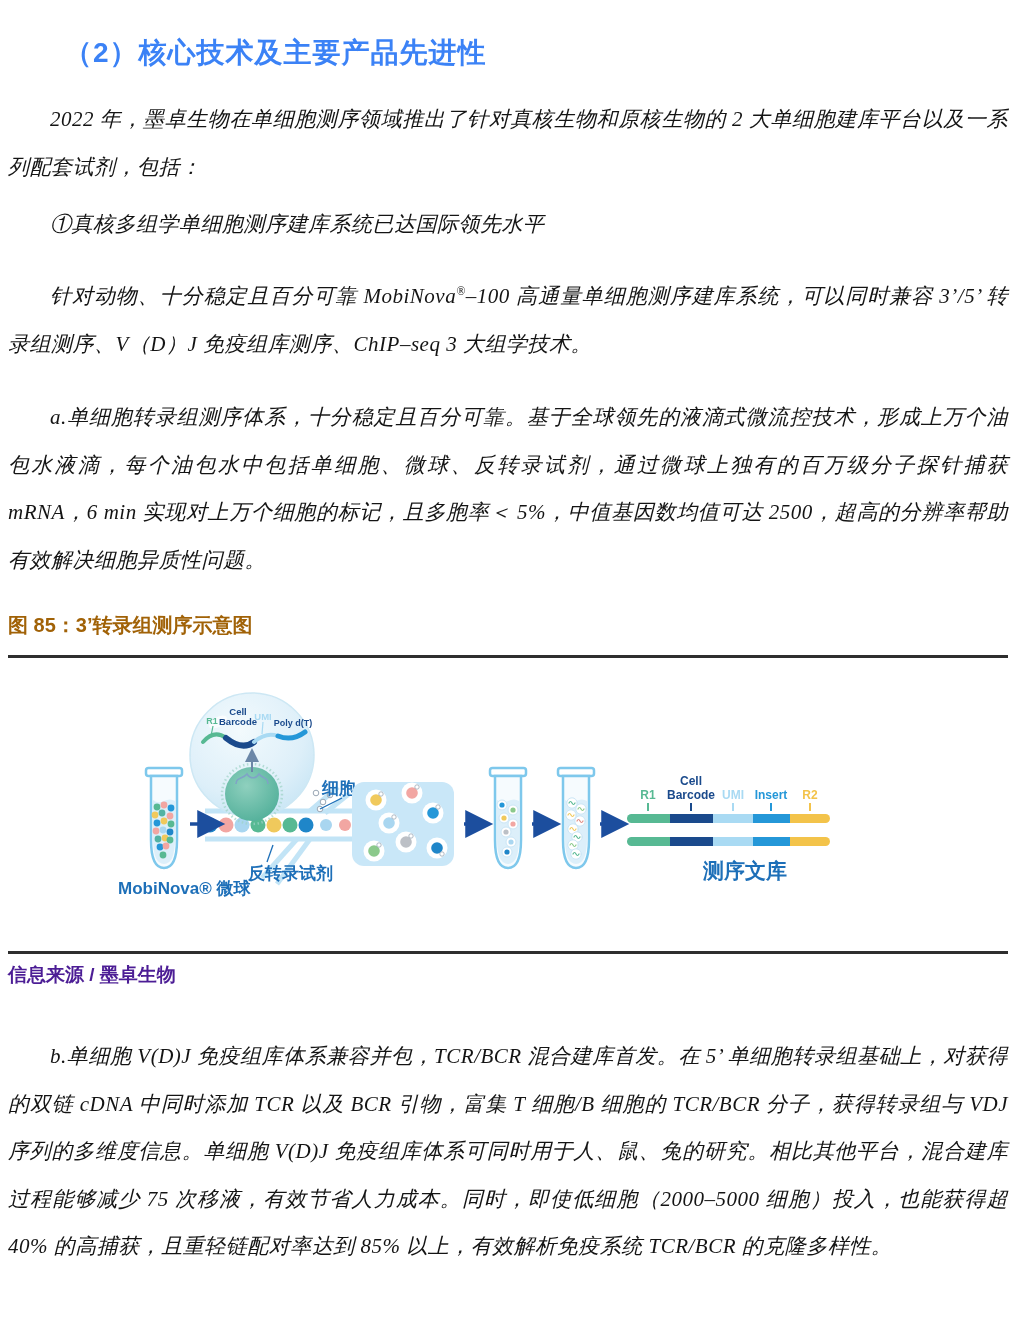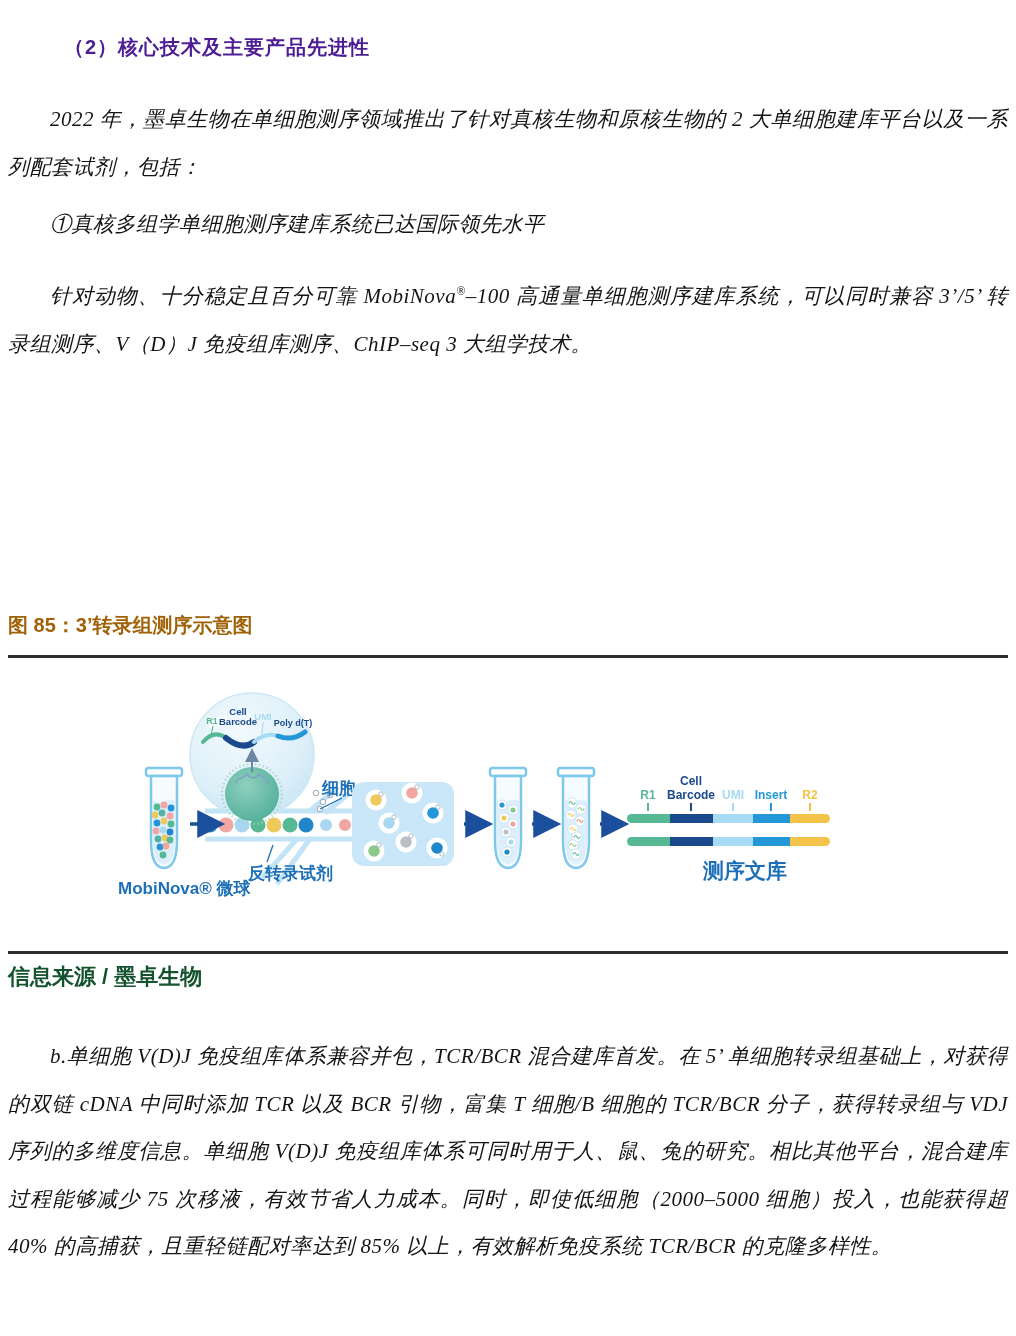--- a/index.html
+++ b/index.html
@@ -5,21 +5,21 @@
   * { margin:0; padding:0; box-sizing:border-box; }
   html,body { background:#ffffff; }
   .page {
     position:relative; width:1016px; height:1336px; background:#ffffff;
     font-family:"Liberation Serif","DejaVu Serif",serif; color:#141414;
     overflow:hidden;
   }
   .heading {
     position:absolute; left:64px; top:34px; width:900px;
     font-family:"Liberation Sans","DejaVu Sans",sans-serif;
-    font-weight:bold; font-size:20px; color:#4c1d95; letter-spacing:1px;
+    font-weight:bold; font-size:28px; color:#3b82f6; letter-spacing:1px;
   }
   .body-para {
     position:absolute; left:8px; width:1000px;
     font-size:21px; line-height:47.5px; text-align:justify;
     text-indent:2em; letter-spacing:0.5px;font-style:italic;
   }
   .p-intro   { top:96px;  }
   .p-bullet  { top:201px; }
   .p-plat    { top:273px; }
   .p-a       { top:394px; }
@@ -29,38 +29,39 @@
     position:absolute; left:8px; top:612px; width:1000px;
     font-family:"Liberation Sans","DejaVu Sans",sans-serif;
     font-weight:bold; font-size:20px; color:#a16207;
   }
   .rule { position:absolute; left:8px; width:1000px; height:3px; background:#2e2e2e; }
   .rule-top { top:655px; }
   .rule-bottom { top:951px; }
   .fig-source {
     position:absolute; left:8px; top:962px; width:1000px;
     font-family:"Liberation Sans","DejaVu Sans",sans-serif;
-    font-weight:bold; font-size:22px; color:#14532d;
+    font-weight:bold; font-size:19px; color:#4c1d95;
   }
   .diagram { position:absolute; left:0; top:672px; width:1016px; height:272px; }
   svg text { font-family:"Liberation Sans","DejaVu Sans",sans-serif; }
 </style>
 </head>
 <body>
 
 <div class="page">
 
   <div class="heading">（2）核心技术及主要产品先进性</div>
 
   <p class="body-para p-intro">2022 年，墨卓生物在单细胞测序领域推出了针对真核生物和原核生物的 2 大单细胞建库平台以及一系列配套试剂，包括：</p>
 
   <p class="body-para p-bullet">①真核多组学单细胞测序建库系统已达国际领先水平</p>
 
   <p class="body-para p-plat"><span>针对动物、十分稳定且百分可靠 MobiNova</span><sup>®</sup><span>–100 高通量单细胞测序建库系统，可以同时兼容 3’/5’ 转录组测序、V（D）J 免疫组库测序、ChIP–seq 3 大组学技术。</span></p>
 
+  <p class="body-para p-a">a.单细胞转录组测序体系，十分稳定且百分可靠。基于全球领先的液滴式微流控技术，形成上万个油包水液滴，每个油包水中包括单细胞、微球、反转录试剂，通过微球上独有的百万级分子探针捕获 mRNA，6 min 实现对上万个细胞的标记，且多胞率＜ 5%，中值基因数均值可达 2500，超高的分辨率帮助有效解决细胞异质性问题。</p>
 
   <div class="fig-caption">图 85：3’转录组测序示意图</div>
   <div class="rule rule-top"></div>
 
   <div class="diagram">
     <svg width="1016" height="272" viewBox="0 0 1016 272">
       <defs>
         <marker id="ah" markerWidth="9" markerHeight="9" refX="6.5" refY="4" orient="auto">
           <path d="M0,0 L8,4 L0,8 Z" fill="#1C4E9E"></path>
         </marker>

